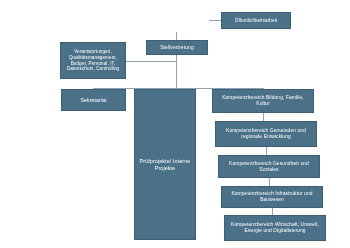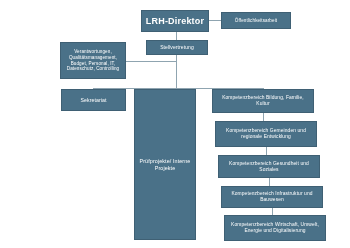--- a/index.html
+++ b/index.html
@@ -113,23 +113,20 @@
   <div class="line line-h c-resp-trunk"></div>
   <div class="line line-h c-bar"></div>
   <div class="line line-v c-bar-sec"></div>
   <div class="line line-v c-bar-proj"></div>
   <div class="line line-v c-bar-k1"></div>
   <div class="line line-v c-k1-k2"></div>
   <div class="line line-v c-k2-k3"></div>
   <div class="line line-v c-k3-k4"></div>
   <div class="line line-v c-k4-k5"></div>
 
-  <div class="node n-director">
-    <span>LRH-Direktor</span>
-  </div>
 
   <div class="node n-public">
     <span>Öffentlichkeitsarbeit</span>
   </div>
 
   <div class="node n-deputy">
     <span>Stellvertretung</span>
   </div>
 
   <div class="node n-resp">

